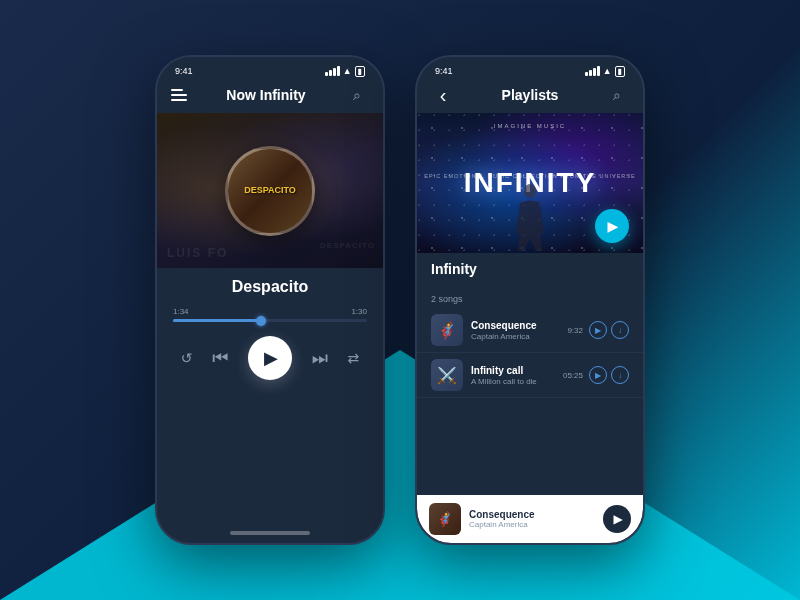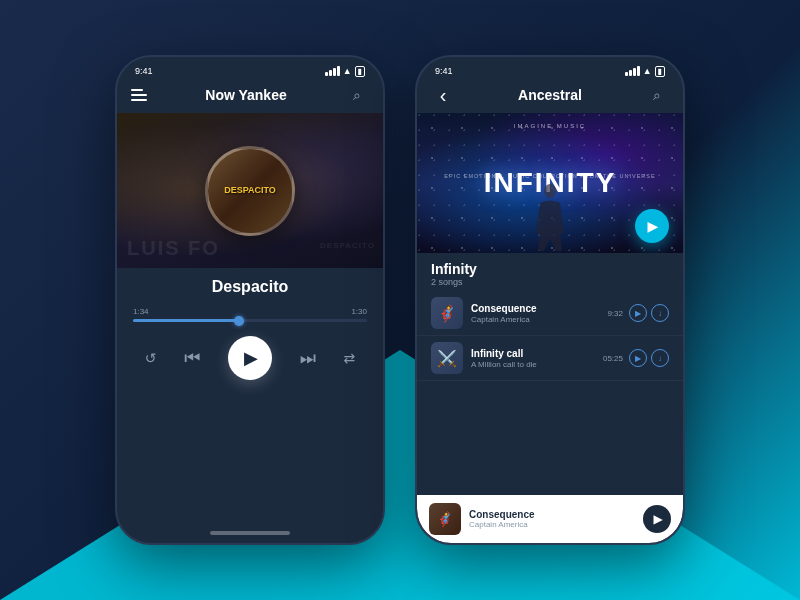--- a/index.html
+++ b/index.html
@@ -9,21 +9,21 @@
       background: linear-gradient(135deg, #1a2a4a 0%, #0d1f3c 60%, #00b8d4 100%);
       display: flex;
       align-items: center;
       justify-content: center;
       gap: 30px;
       font-family: -apple-system, BlinkMacSystemFont, 'Segoe UI', sans-serif;
       overflow: hidden;
     }
 
     .phone {
-      width: 270px;
+      width: 230px;
       height: 490px;
       background: #1c2a3e;
       border-radius: 36px;
       overflow: hidden;
       position: relative;
       z-index: 1;
       box-shadow: 0 20px 60px rgba(0,0,0,0.5);
       border: 2px solid #2a3a54;
       display: flex;
       flex-direction: column;
@@ -96,21 +96,21 @@
       inset: 0;
       background:
         radial-gradient(ellipse at 30% 50%, rgba(80,60,40,0.7) 0%, transparent 60%),
         radial-gradient(ellipse at 70% 40%, rgba(60,50,80,0.6) 0%, transparent 50%),
         linear-gradient(160deg, #2a2010 0%, #1a1830 50%, #0f1020 100%);
     }
     .np-bg-text {
       position: absolute;
       bottom: 8px;
       left: 10px;
-      font-size: 20px;
+      font-size: 12px;
       font-weight: 900;
       color: rgba(255,255,255,0.08);
       letter-spacing: 2px;
       text-transform: uppercase;
     }
     .np-bg-text2 {
       position: absolute;
       bottom: 18px;
       right: 8px;
       font-size: 8px;
@@ -330,21 +330,21 @@
       padding: 8px 14px 4px;
     }
     .pl-name {
       font-size: 14px;
       font-weight: 700;
       color: #fff;
     }
     .pl-count {
       font-size: 9px;
       color: #8899aa;
-      margin-top: 0;
+      margin-top: 17px;
     }
 
     .pl-songs {
       flex: 1;
       overflow: hidden;
     }
 
     .pl-song-item {
       display: flex;
       align-items: center;
@@ -494,21 +494,21 @@
       <span style="font-size:8px;border:1px solid #fff;padding:0 2px;border-radius:2px;">▮</span>
     </div>
   </div>
 
   <div class="np-header">
     <div class="hamburger">
       <span></span>
       <span></span>
       <span></span>
     </div>
-    <span class="np-header-title">Now Yankee</span>
+    <span class="np-header-title">Now Infinity</span>
     <div class="icon-btn">
       <span style="font-size:14px;color:#8899aa;">⌕</span>
     </div>
   </div>
 
   <div class="np-album-bg">
     <div class="np-bg-overlay"></div>
     <div class="np-bg-text">LUIS FO</div>
     <div class="np-bg-text2">DESPACITO</div>
 
@@ -570,21 +570,21 @@
       </div>
       <span class="wifi-icon">▲</span>
       <span style="font-size:8px;border:1px solid #fff;padding:0 2px;border-radius:2px;">▮</span>
     </div>
   </div>
 
   <div class="pl-header">
     <div class="icon-btn">
       <span class="chevron-left"></span>
     </div>
-    <span class="pl-header-title">Ancestral</span>
+    <span class="pl-header-title">Playlists</span>
     <div class="icon-btn">
       <span style="font-size:14px;color:#8899aa;">⌕</span>
     </div>
   </div>
 
   <div class="pl-cover">
     <div class="pl-cover-bg"></div>
     <div class="pl-cover-stars"></div>
     <div class="pl-cover-label">IMAGINE MUSIC</div>
     <div class="pl-cover-title">INFINITY</div>

